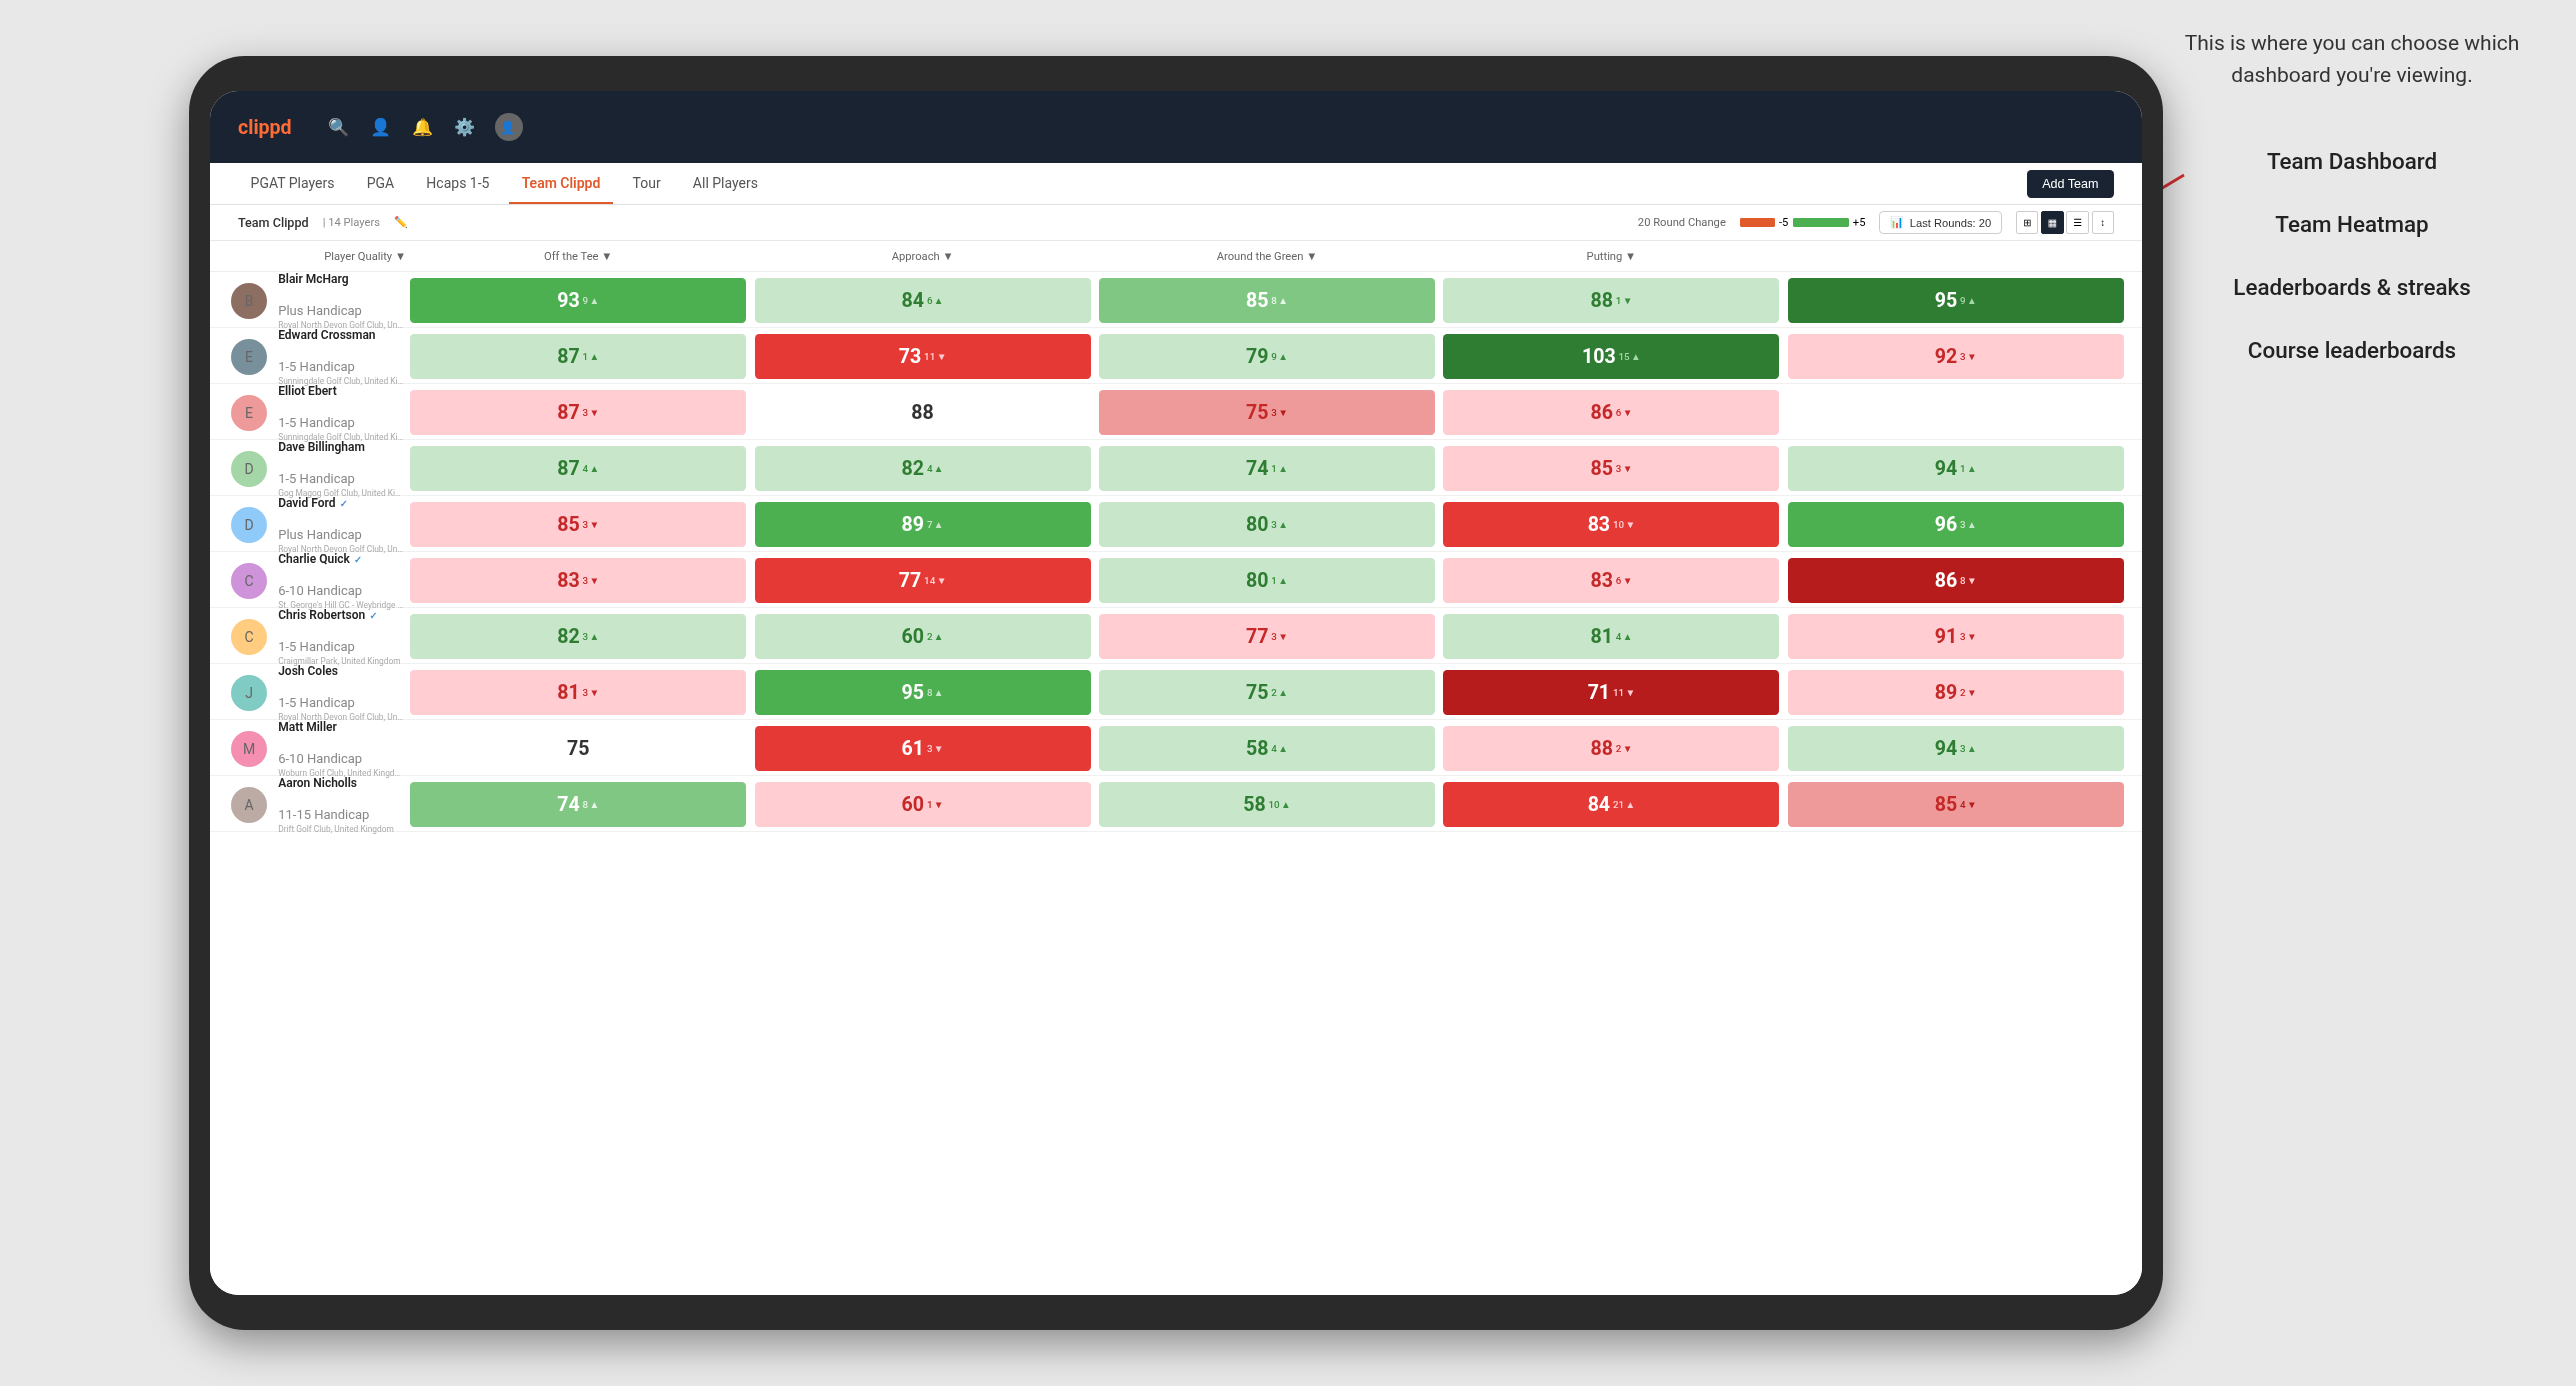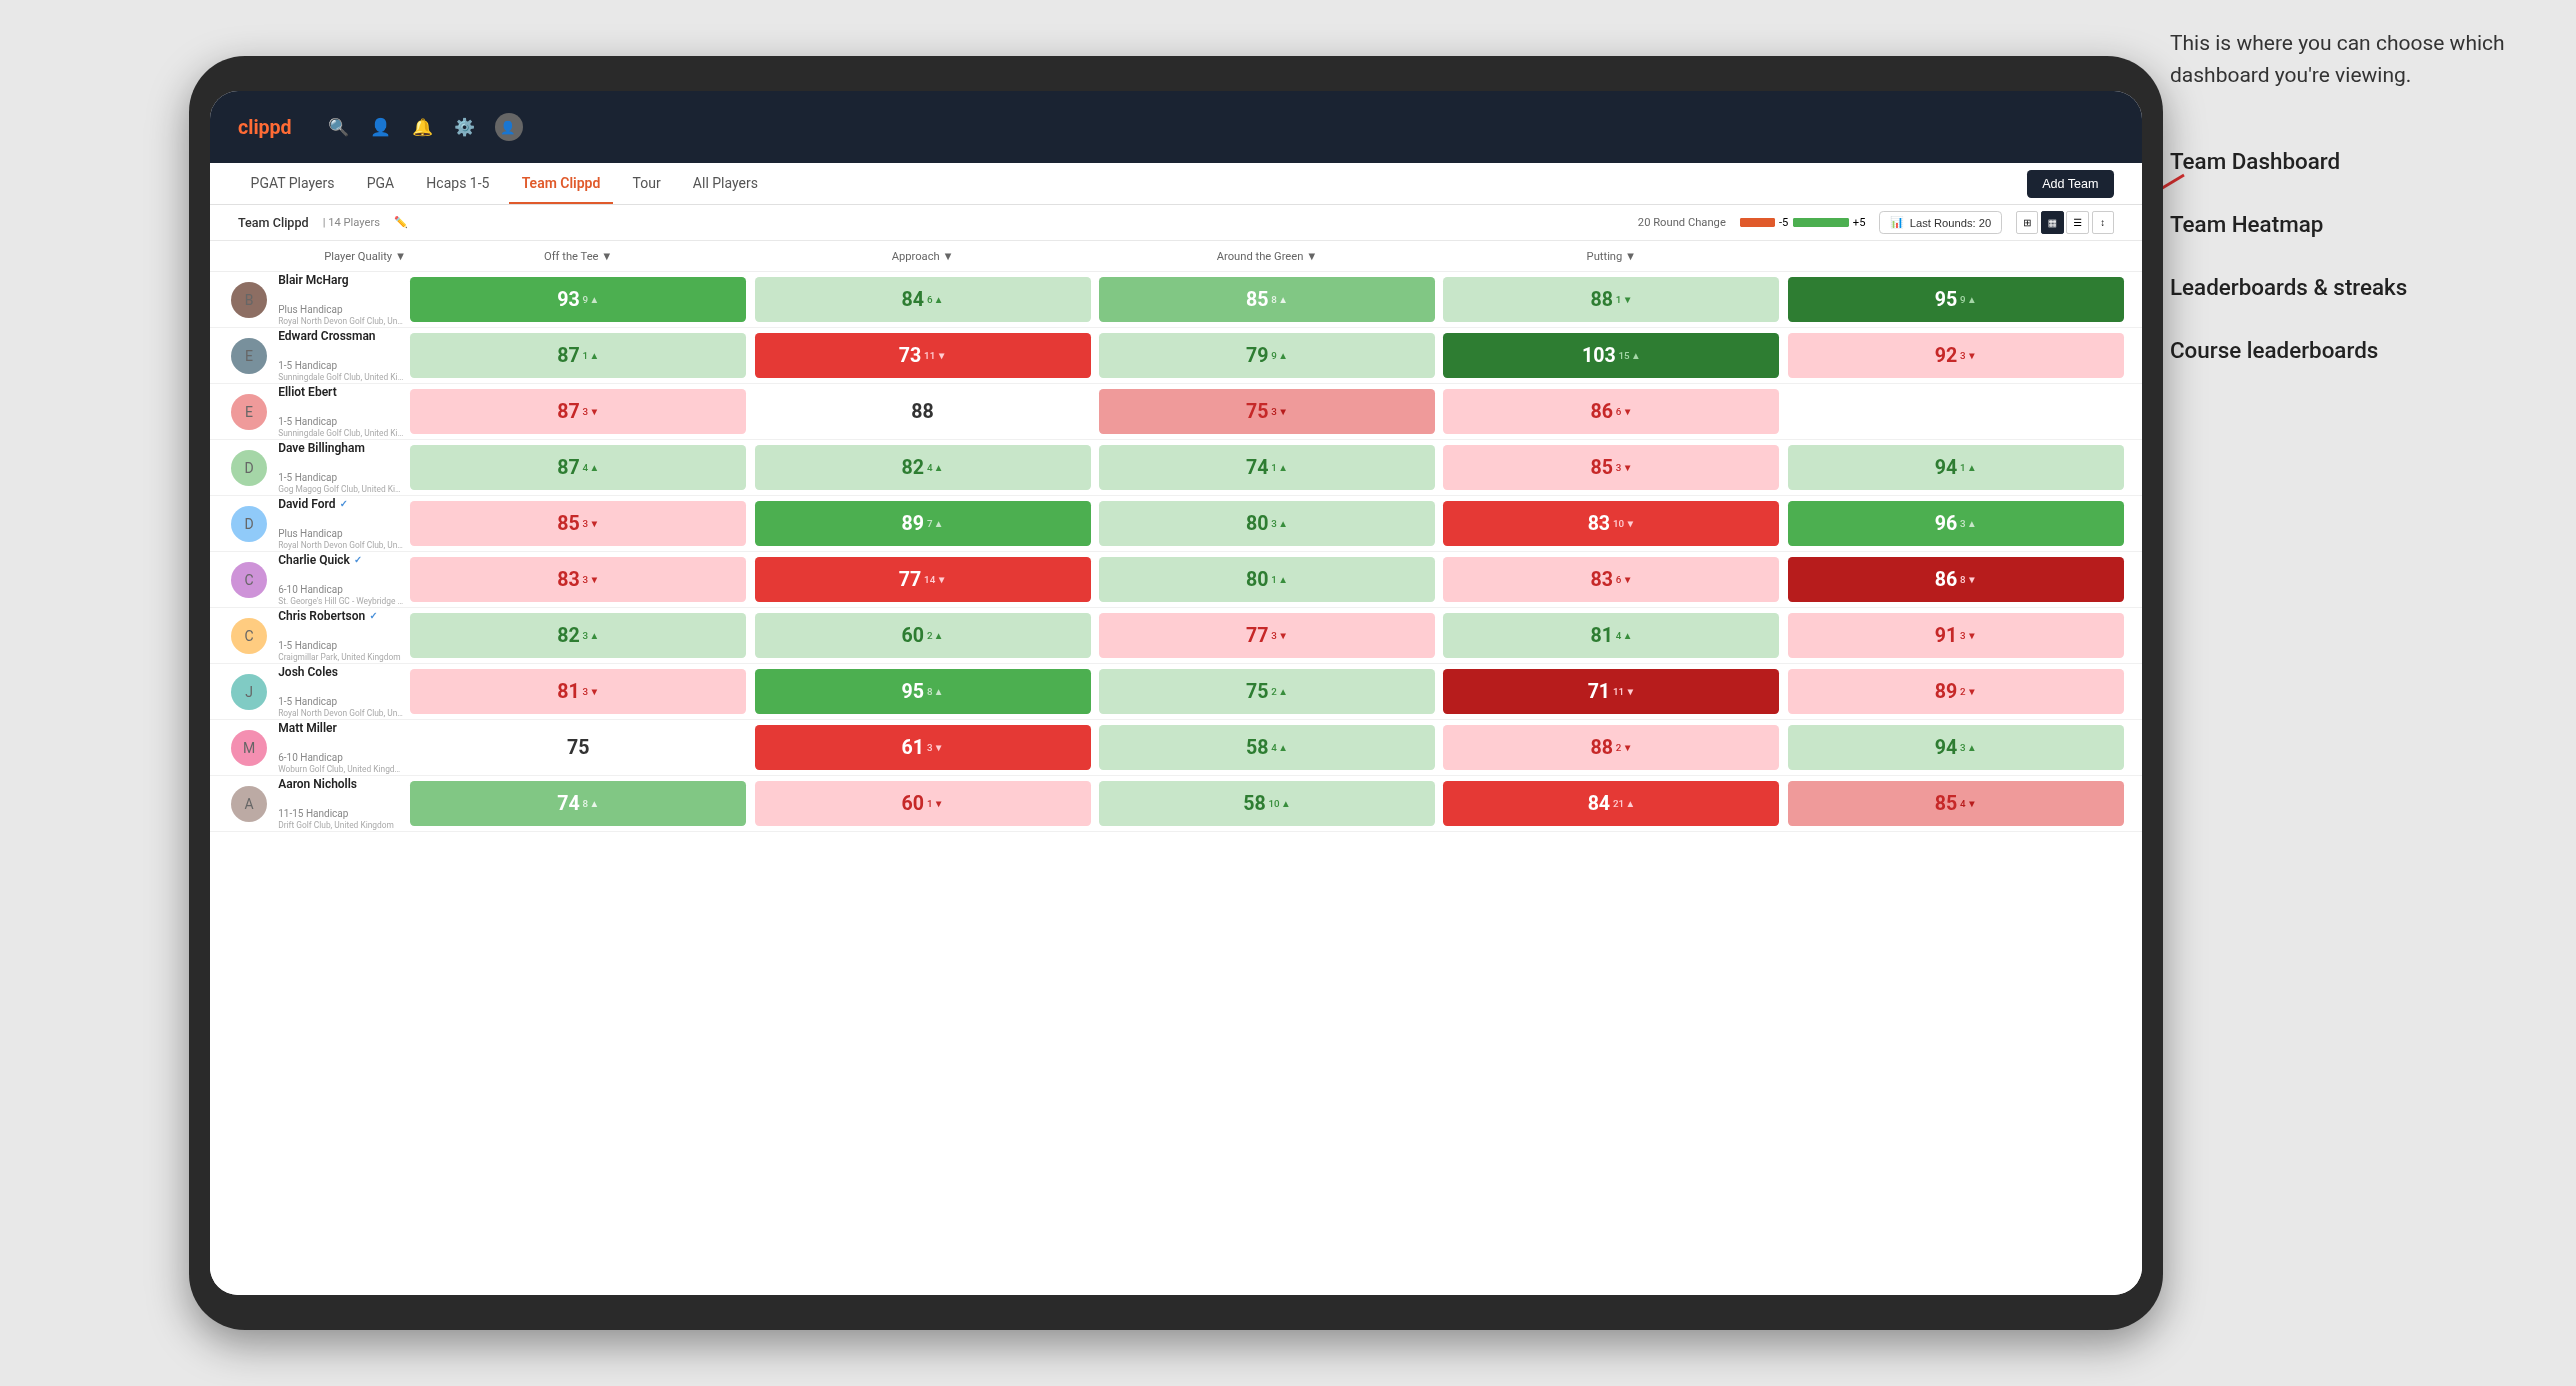--- a/index.html
+++ b/index.html
@@ -14,20 +14,21 @@
 
     
     .annotation-area {
       position: absolute;
       top: 28px;
       right: 42px;
       width: 364px;
       font-size: 19.6px;
       color: #222;
       line-height: 1.4;
+      text-align: center;
     }
     .annotation-text {
       font-size: 21px;
       color: #333;
       margin-bottom: 42px;
       line-height: 1.5;
     }
     .annotation-list {
       list-style: none;
       font-size: 22.4px;
@@ -325,21 +326,21 @@
       display: flex;
       align-items: center;
       gap: 4.2px;
       text-align: right;
     }
     .verified-icon {
       color: #4a90d9;
       font-size: 9.8px;
     }
     .player-handicap {
-      font-size: 10px;
+      font-size: 13px;
       color: #888;
       margin-top: 16px;
     }
     .player-club {
       font-size: 8.4px;
       color: #aaa;
       white-space: nowrap;
       overflow: hidden;
       text-overflow: ellipsis;
       max-width: 126px;

